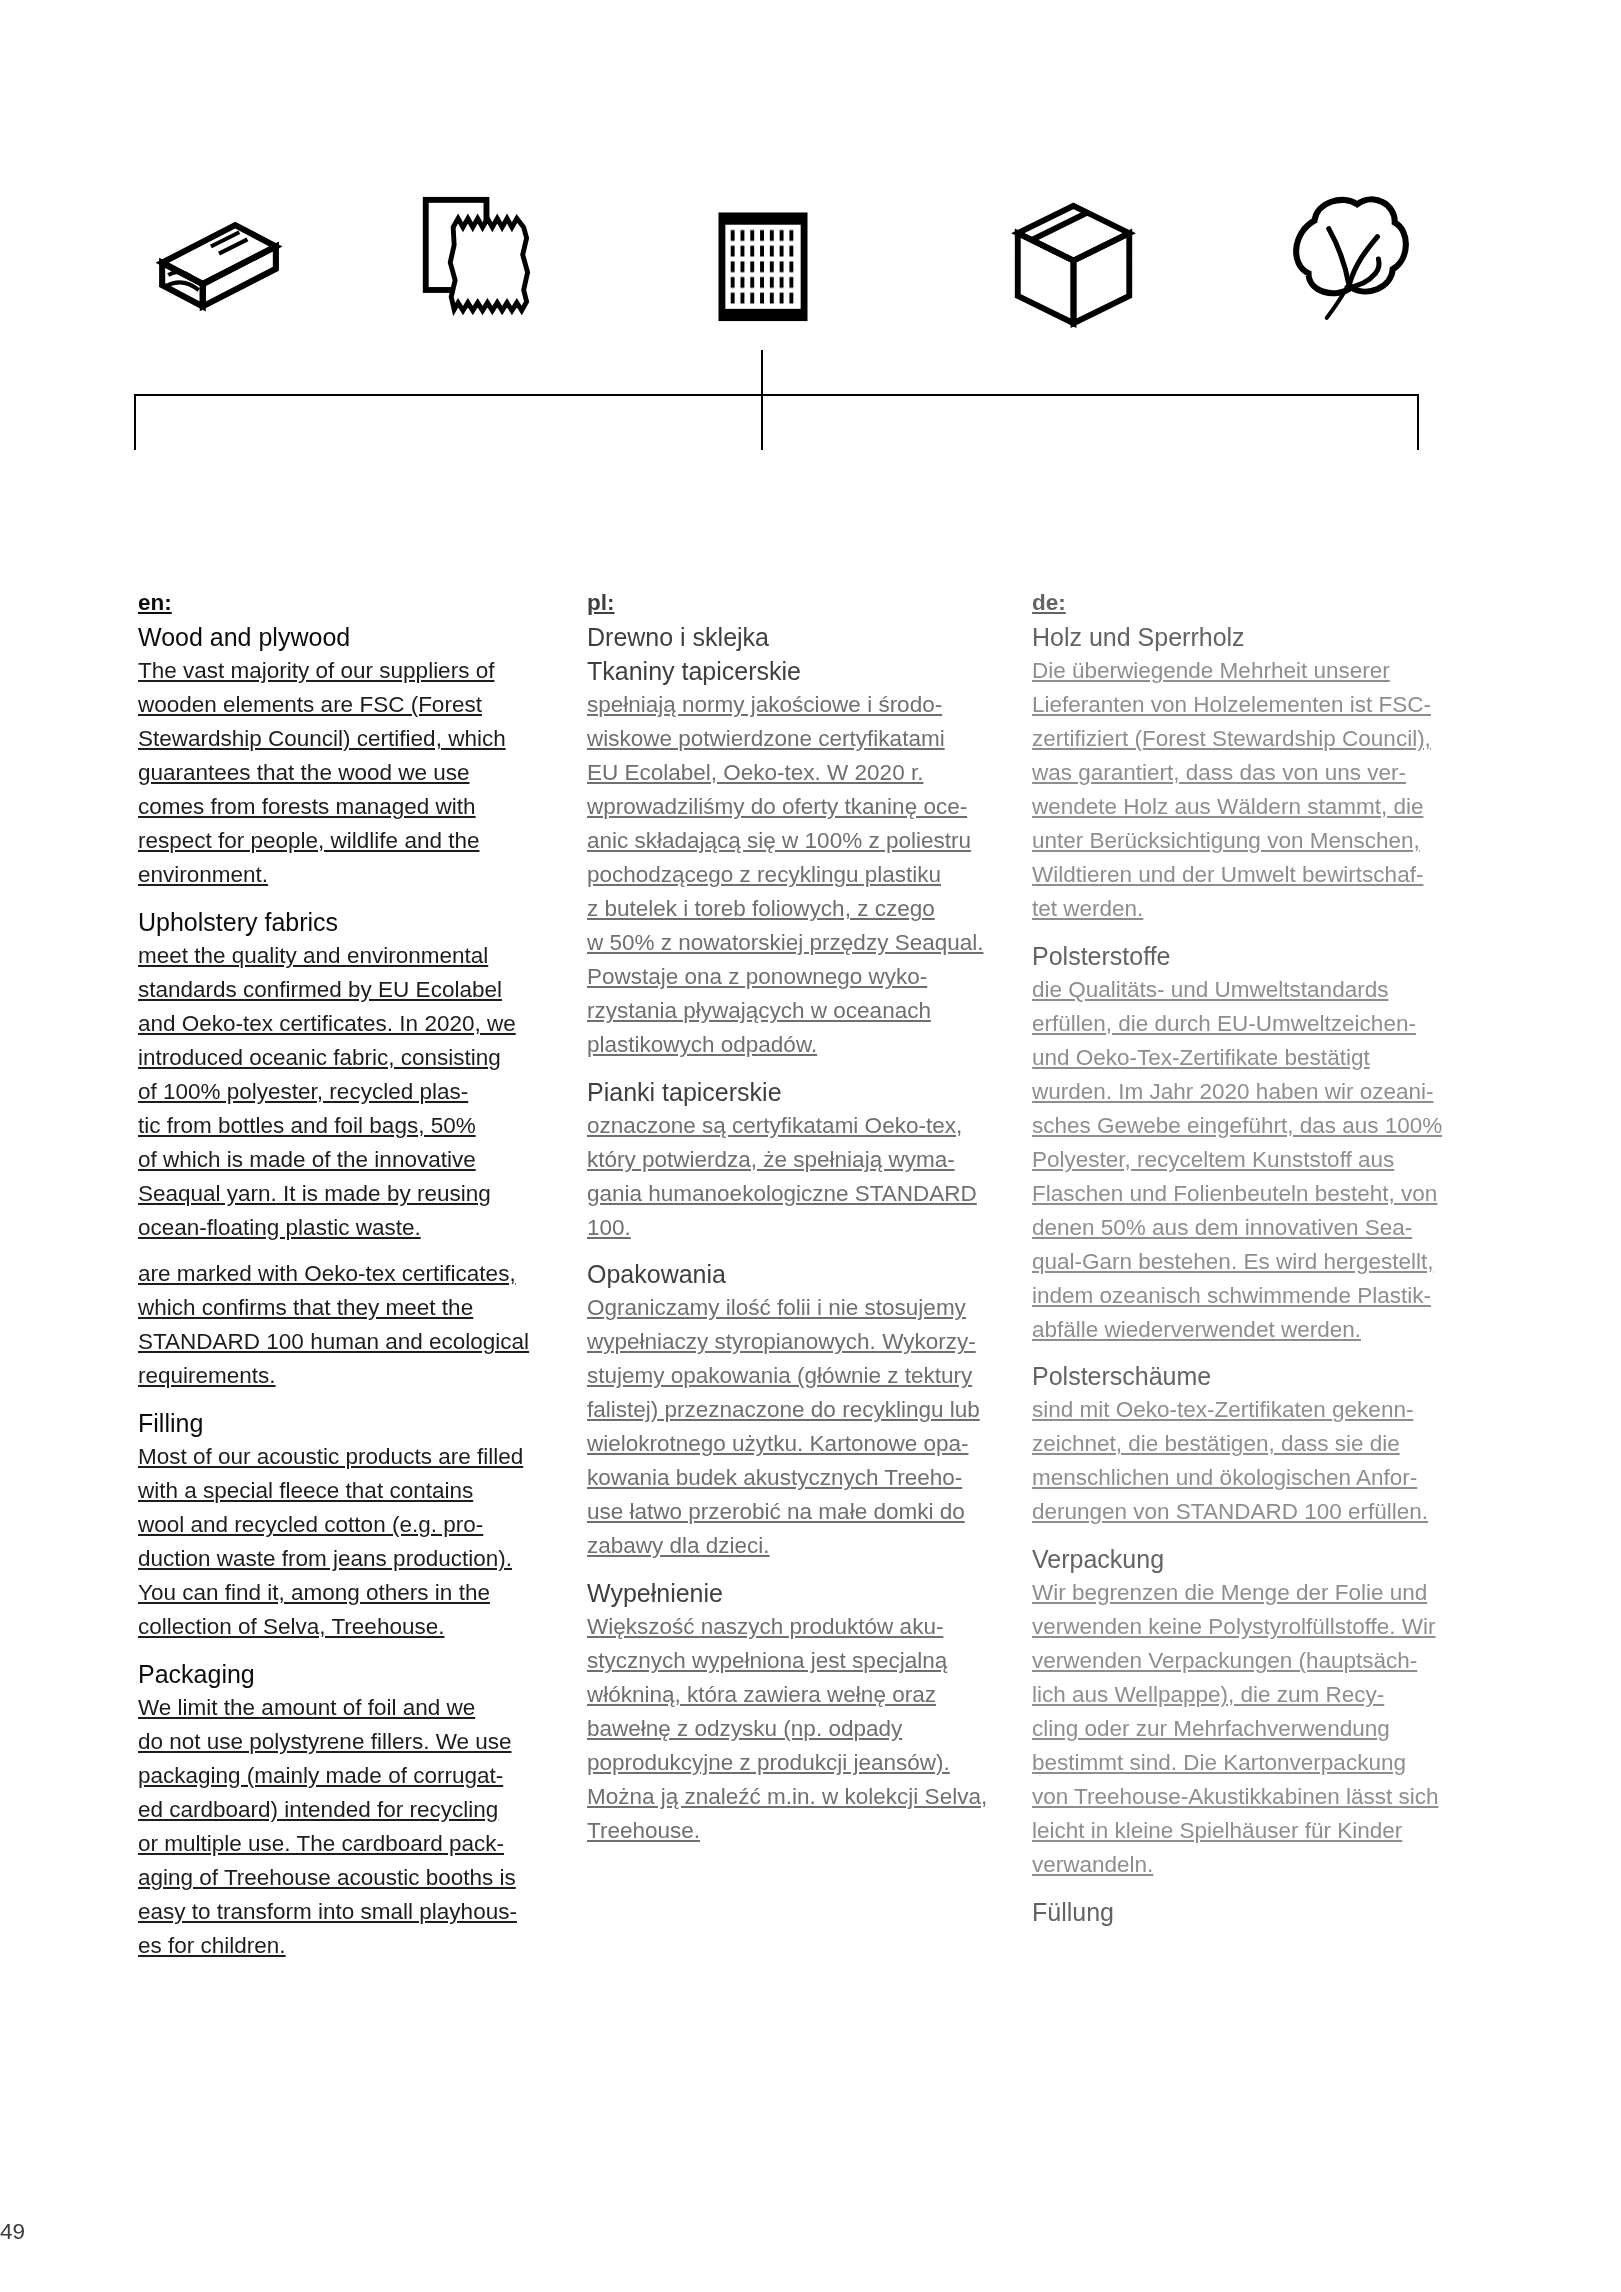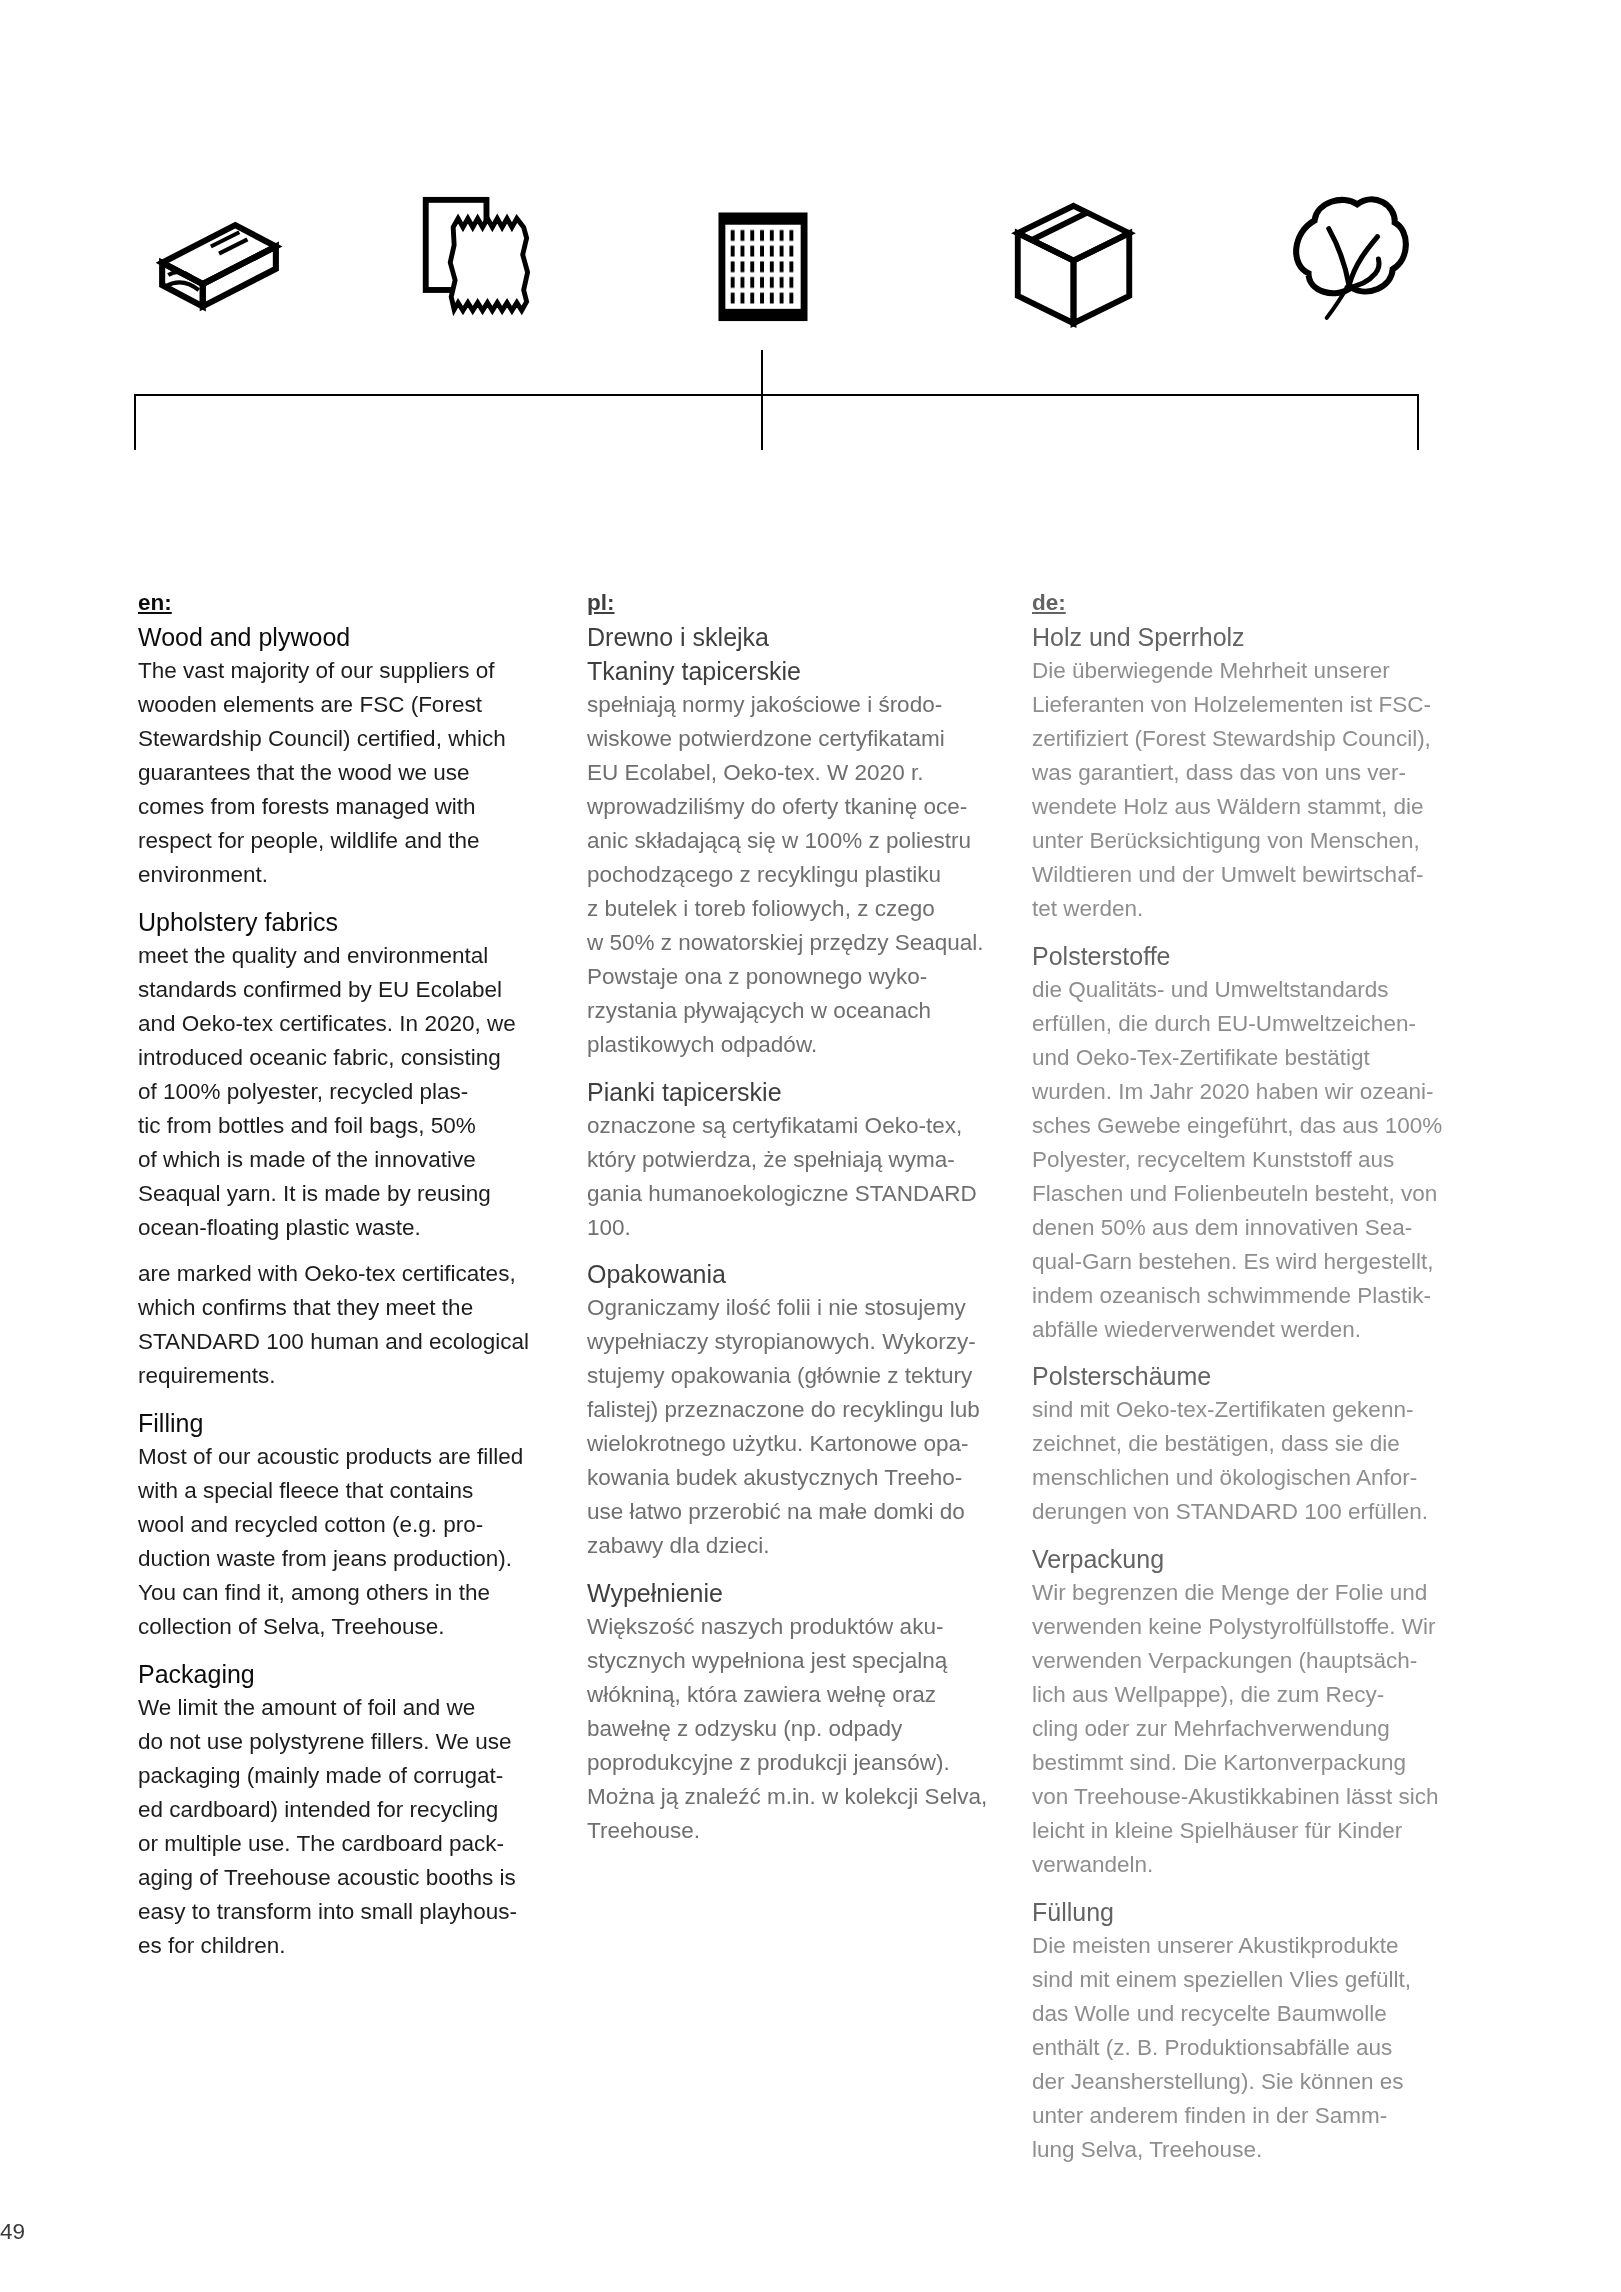--- a/index.html
+++ b/index.html
@@ -17,21 +17,21 @@
   .tick-right{left:1417px;}
   .center-line{position:absolute;left:761px;top:350px;width:2px;height:100px;background:#000;}
 
   
   .col{position:absolute;top:586px;width:461px;font-size:22.5px;line-height:34px;}
   .col-en{left:138px;}
   .col-pl{left:587px;}
   .col-de{left:1032px;}
   .lang{font-weight:bold;text-decoration:underline;}
   .sec h3{margin:0;font-size:25px;line-height:34px;font-weight:normal;}
-  .sec p{margin:0 0 12.7px 0;font-size:22.5px;line-height:34px;white-space:pre;}
+  .sec p{margin:0 0 12.7px 0;font-size:22.5px;line-height:34px;white-space:pre;text-decoration:underline;}
   .sec:last-child p{margin-bottom:0;}
 
   .col-en .lang,.col-en h3{color:#0c0c0c;}
   .col-en p{color:#1d1d1d;}
   .col-pl .lang,.col-pl h3{color:#3f3f3f;}
   .col-pl p{color:#6f6f6f;}
   .col-de .lang,.col-de h3{color:#636363;}
   .col-de p{color:#8e8e8e;}
 
   .page-number{position:absolute;left:0;right:0;top:2219px;text-align:left;
@@ -245,26 +245,19 @@
 verwenden Verpackungen (hauptsäch-
 lich aus Wellpappe), die zum Recy-
 cling oder zur Mehrfachverwendung
 bestimmt sind. Die Kartonverpackung
 von Treehouse-Akustikkabinen lässt sich
 leicht in kleine Spielhäuser für Kinder
 verwandeln.</p>
     </div>
     <div class="sec">
       <h3>Füllung</h3>
-      <p>Die meisten unserer Akustikprodukte
-sind mit einem speziellen Vlies gefüllt,
-das Wolle und recycelte Baumwolle
-enthält (z. B. Produktionsabfälle aus
-der Jeansherstellung). Sie können es
-unter anderem finden in der Samm-
-lung Selva, Treehouse.</p>
     </div>
   </div>
 
   <div class="page-number">49</div>
 
 </div>
 
 
 </body></html>

